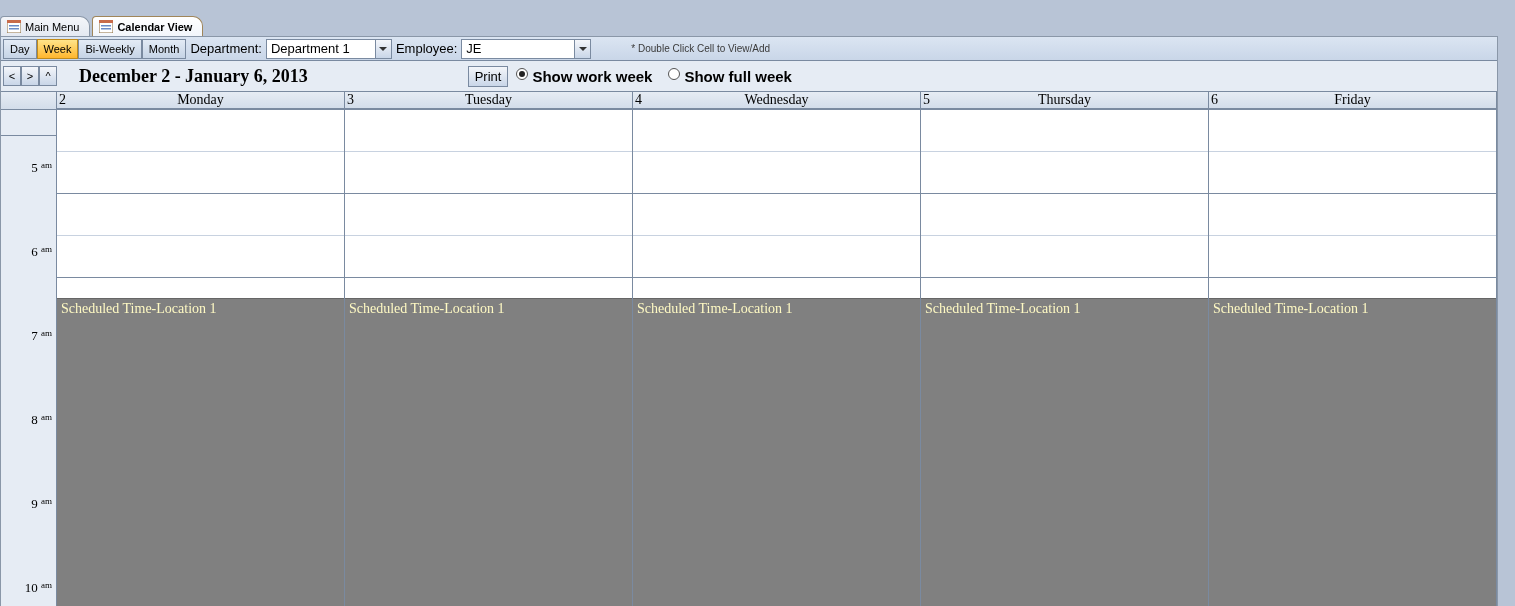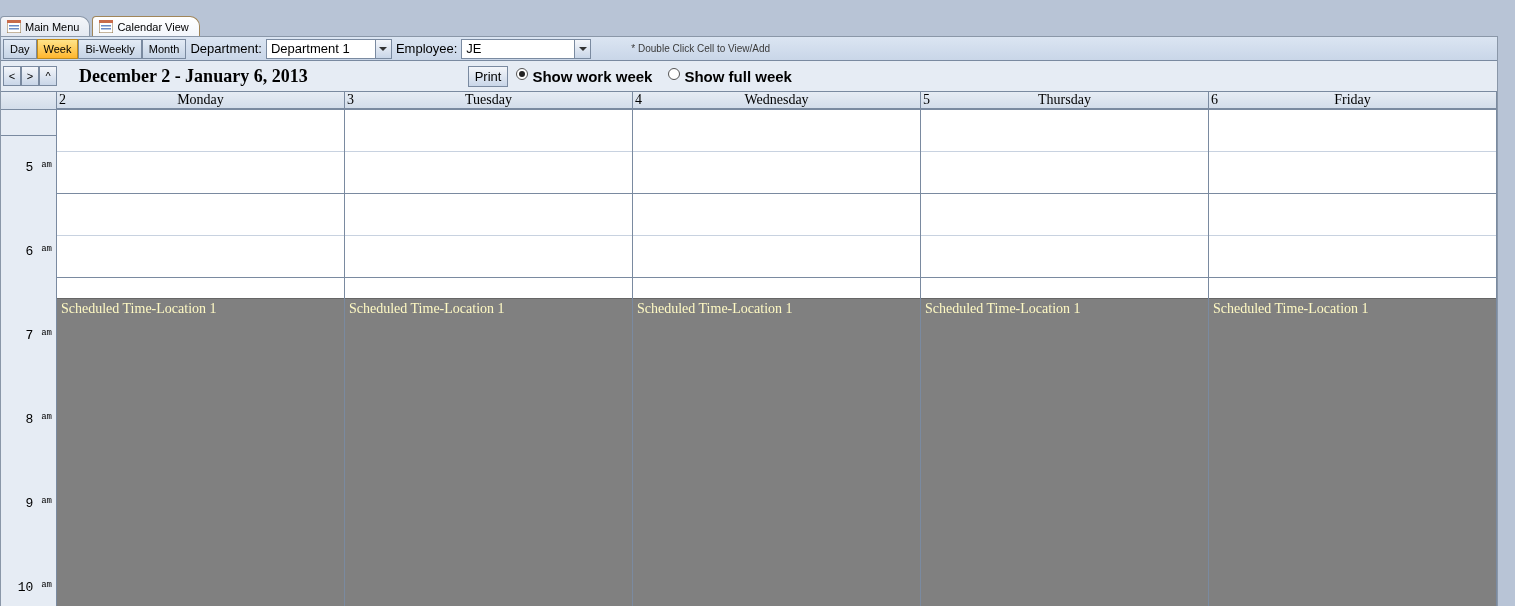--- a/index.html
+++ b/index.html
@@ -32,21 +32,21 @@
     border-top-left-radius: 4px;
     border-top-right-radius: 10px;
     background: linear-gradient(#f4f6fa, #e4e9f1);
     font-size: 11px;
     margin-right: 2px;
     cursor: pointer;
     height: 20px;
   }
   .tab.active {
     background: linear-gradient(#fff, #f2f6fb);
-    font-weight: normal;
+    font-weight: bold;
     border-color: #a0865a;
   }
   .tab .form-icon {
     width: 14px;
     height: 13px;
     display: inline-flex;
   }
   .content {
     border: 1px solid #8a97a8;
     background: #e6ecf4;
@@ -180,21 +180,21 @@
   .gutter {
     width: 56px;
     flex: none;
     background: #e6ecf4;
     border-right: 1px solid #7a8aa0;
     position: relative;
   }
   .timelabel {
     position: absolute;
     right: 4px;
-    font-family: Liberation Mono, monospace;
+    font-family: Liberation Serif, serif;
     font-size: 13px;
     text-align: right;
     white-space: nowrap;
   }
   .timelabel .ampm {
     font-size: 9px;
     vertical-align: top;
   }
   .daycols {
     flex: 1;

